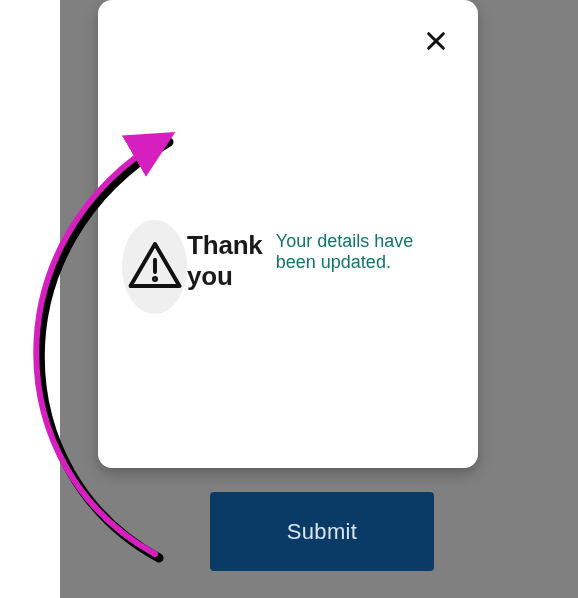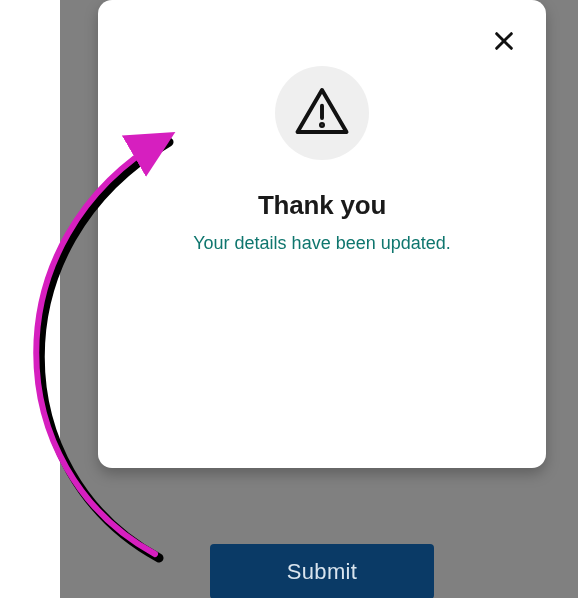--- a/index.html
+++ b/index.html
@@ -15,43 +15,43 @@
     left: 60px;
     width: 518px;
     height: 598px;
     background: #808080;
     display: flex;
     flex-direction: column;
     align-items: center;
   }
   .submit-btn {
     position: absolute;
-    top: 544px;
+    top: 492px;
     left: 150px;
     width: 224px;
-    height: 55px;
+    height: 79px;
     background: #0a3a66;
     color: #d9e4ee;
     font-size: 22px;
     border: none;
     border-radius: 4px;
     cursor: pointer;
     letter-spacing: 0.3px;
   }
   .modal {
     position: absolute;
     top: 0;
     left: 98px;
-    width: 448px;
+    width: 380px;
     height: 468px;
     background: #ffffff;
     border-radius: 14px;
     box-shadow: 0 6px 14px rgba(0,0,0,0.25);
     display: flex;
-    flex-direction: column;
+    flex-direction: row;
     align-items: center;
     padding: 24px 24px 0 24px;
   }
   .close-btn {
     position: absolute;
     top: 24px;
     right: 24px;
     width: 36px;
     height: 36px;
     background: transparent;

